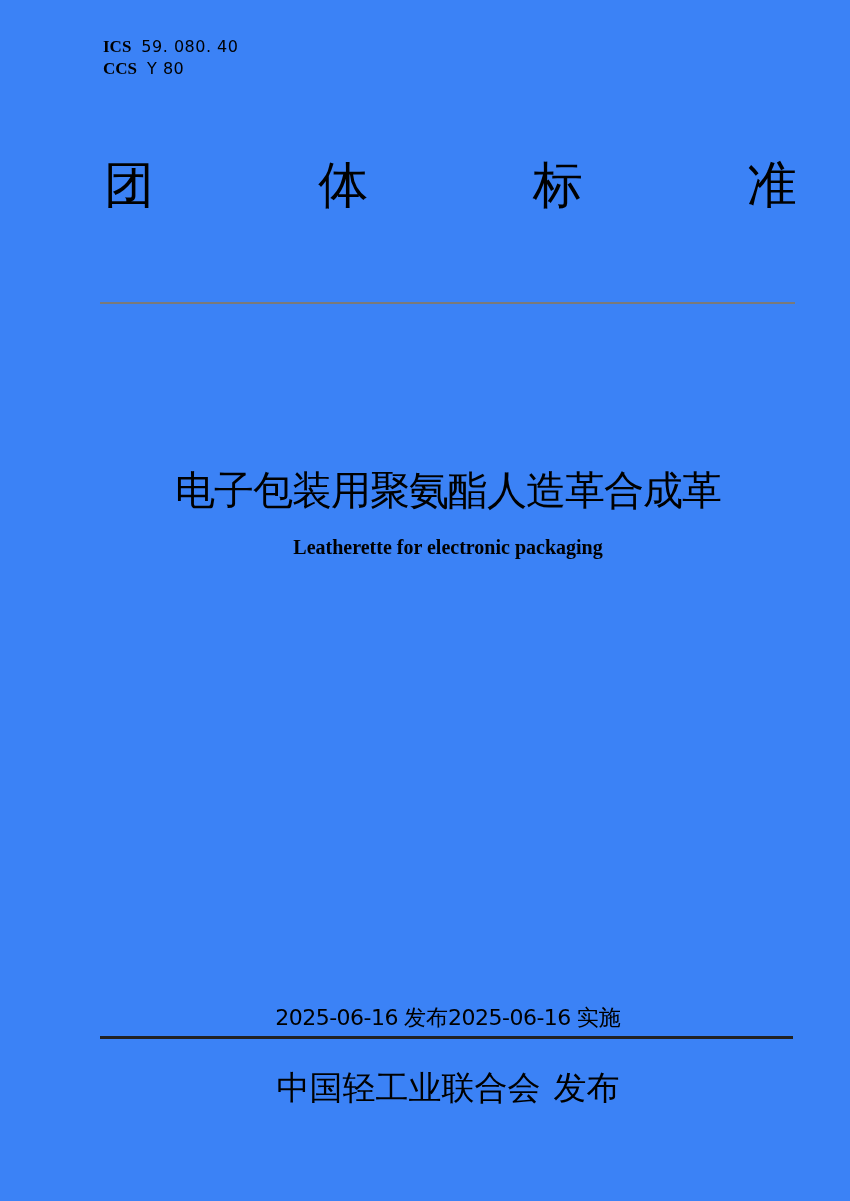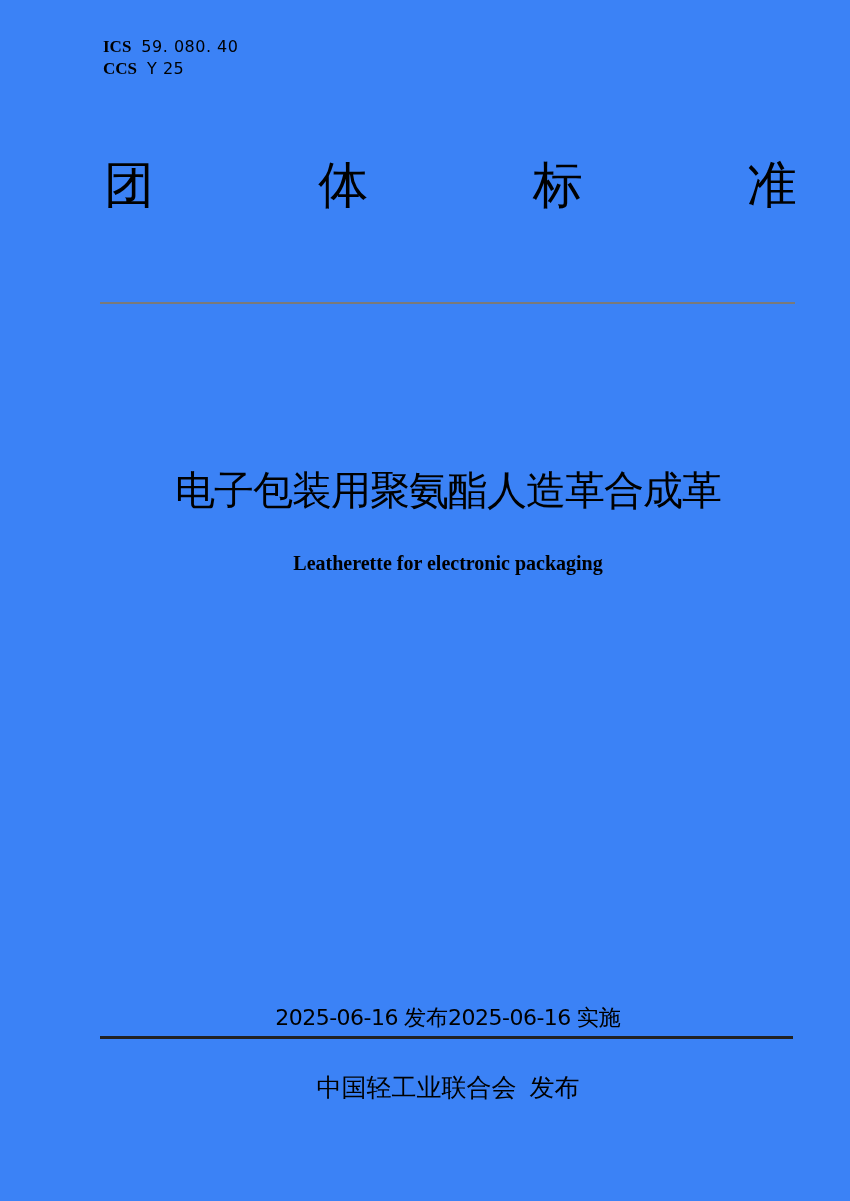--- a/index.html
+++ b/index.html
@@ -98,21 +98,21 @@
     text-align: center;
     font-size: 40px;
     font-weight: 500;
     letter-spacing: -1px;
     line-height: 52px;
     white-space: nowrap;
   }
   .title-en {
     position: absolute;
     left: 100px;
-    top: 550px;
+    top: 534px;
     width: 696px;
     text-align: center;
     font-family: "Liberation Serif", serif;
     font-weight: 700;
     font-size: 20px;
     line-height: 26px;
   }
 
   
   .date-row {
@@ -129,37 +129,37 @@
   .date-row .num { letter-spacing: -0.5px; }
   .date-row .lbl { margin-left: 6px; }
 
   
   .publisher {
     position: absolute;
     left: 100px;
     top: 1072px;
     width: 696px;
     text-align: center;
-    font-size: 25px;
+    font-size: 33px;
     line-height: 32px;
     white-space: nowrap;
   }
   .publisher .suffix { margin-left: 13px; }
 </style>
 </head>
 <body>
 
 <div class="page">
 
   <div class="ics-block">
     <div class="row">
       <span class="code-label">ICS</span><span class="code-value">59. 080. 40</span>
     </div>
     <div class="row">
-      <span class="code-label">CCS</span><span class="code-value">Y 25</span>
+      <span class="code-label">CCS</span><span class="code-value">Y 80</span>
     </div>
   </div>
 
   <div class="banner">
     <span class="banner-char">团</span>
     <span class="banner-char">体</span>
     <span class="banner-char">标</span>
     <span class="banner-char">准</span>
   </div>
 

